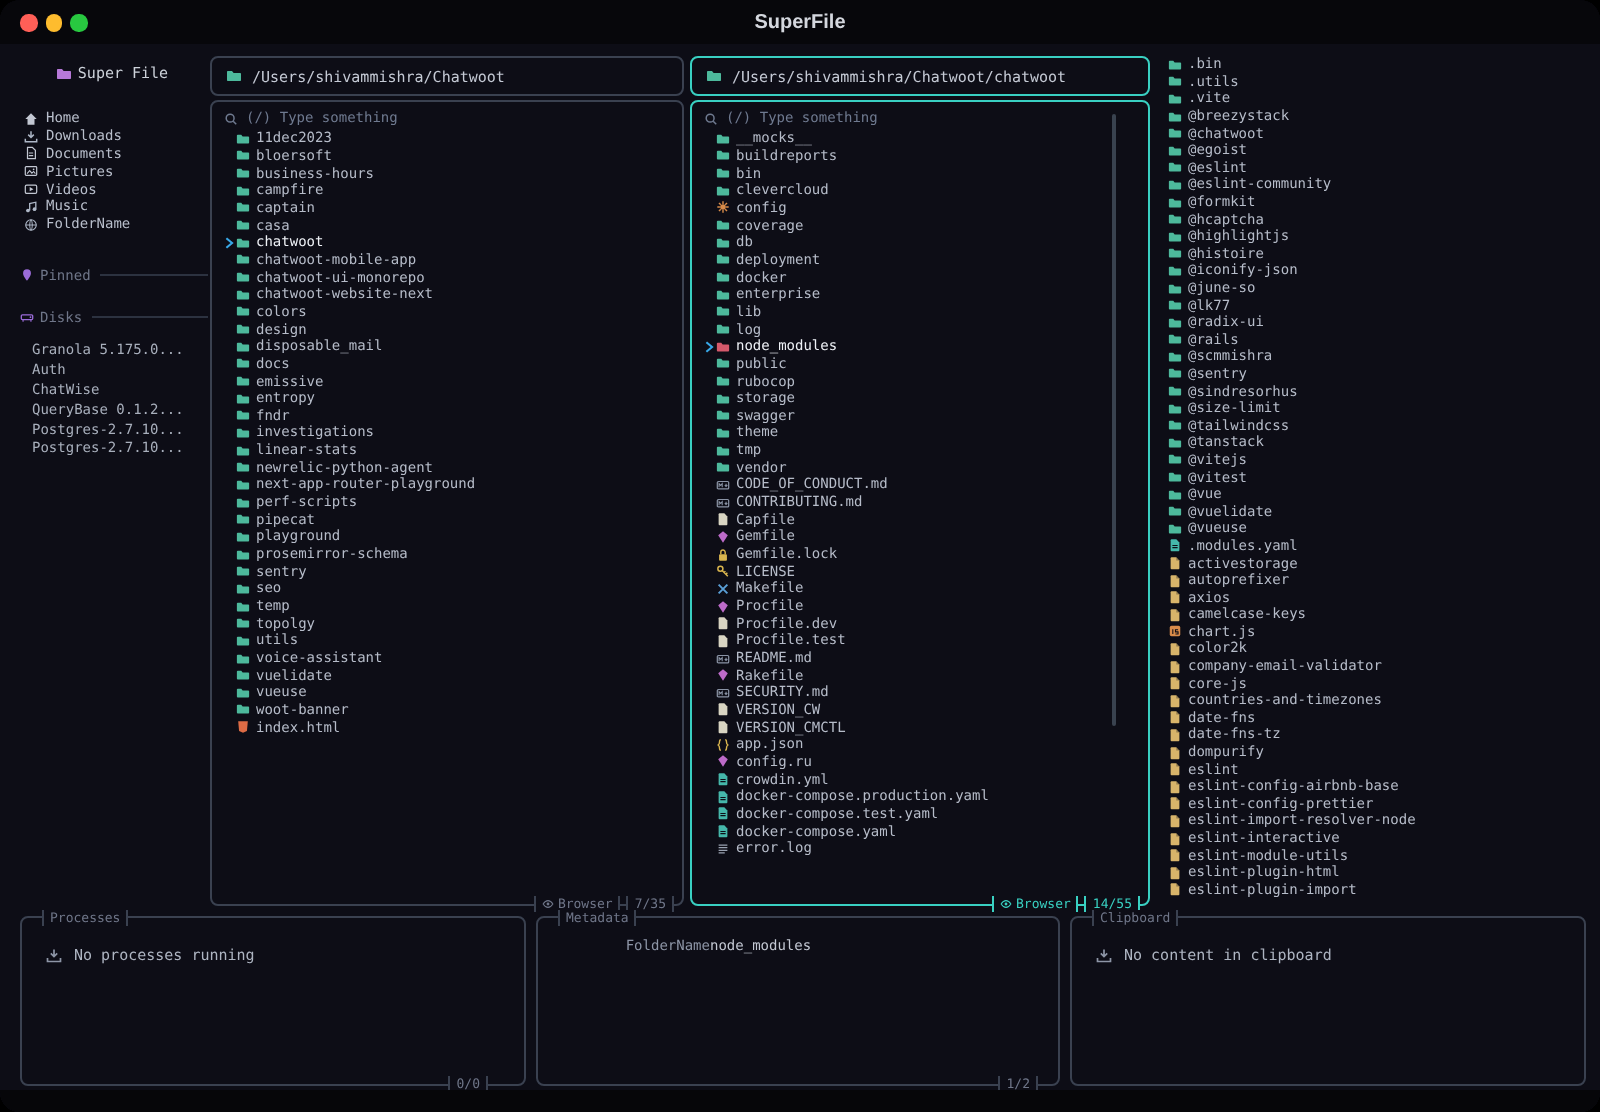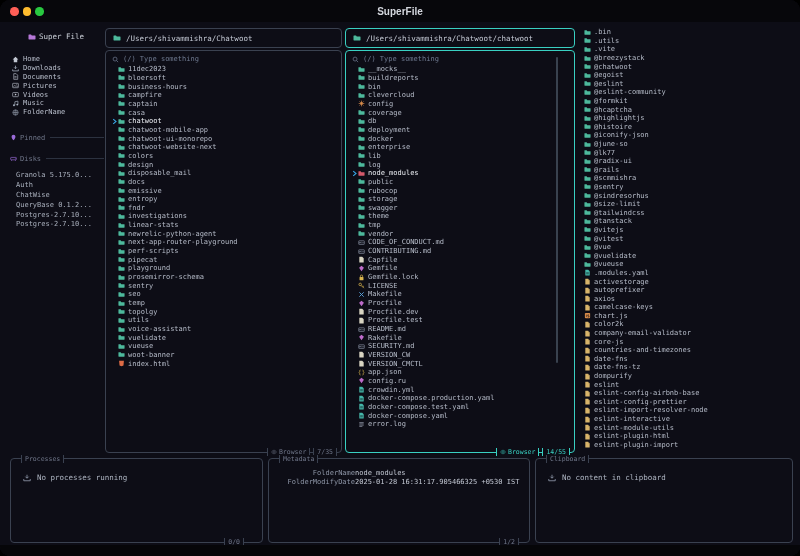--- a/index.html
+++ b/index.html
@@ -1902,24 +1902,20 @@
 
     <div class="bpanel" style="left:268px; width:262px;">
       <span class="chip boxtitle">Metadata</span>
       <div class="meta-rows">
 
           <div class="mrow">
             <span class="mkey">FolderName</span>
             <span class="mval">node_modules</span>
           </div>
 
-          <div class="mrow">
-            <span class="mkey">FolderModifyDate</span>
-            <span class="mval">2025-01-28 16:31:17.905466325 +0530 IST</span>
-          </div>
         </div>
       <span class="chip boxfoot" style="right:10px">1/2</span>
     </div>
 
     <div class="bpanel" style="left:535px; width:258px;">
       <span class="chip boxtitle">Clipboard</span>
       <div class="bcontent">
         <span class="ic" style="color:#8d95a6">
             <svg style="width:8px;height:8px" viewBox="0 0 16 16">
               <use href="#i-tray"></use>

